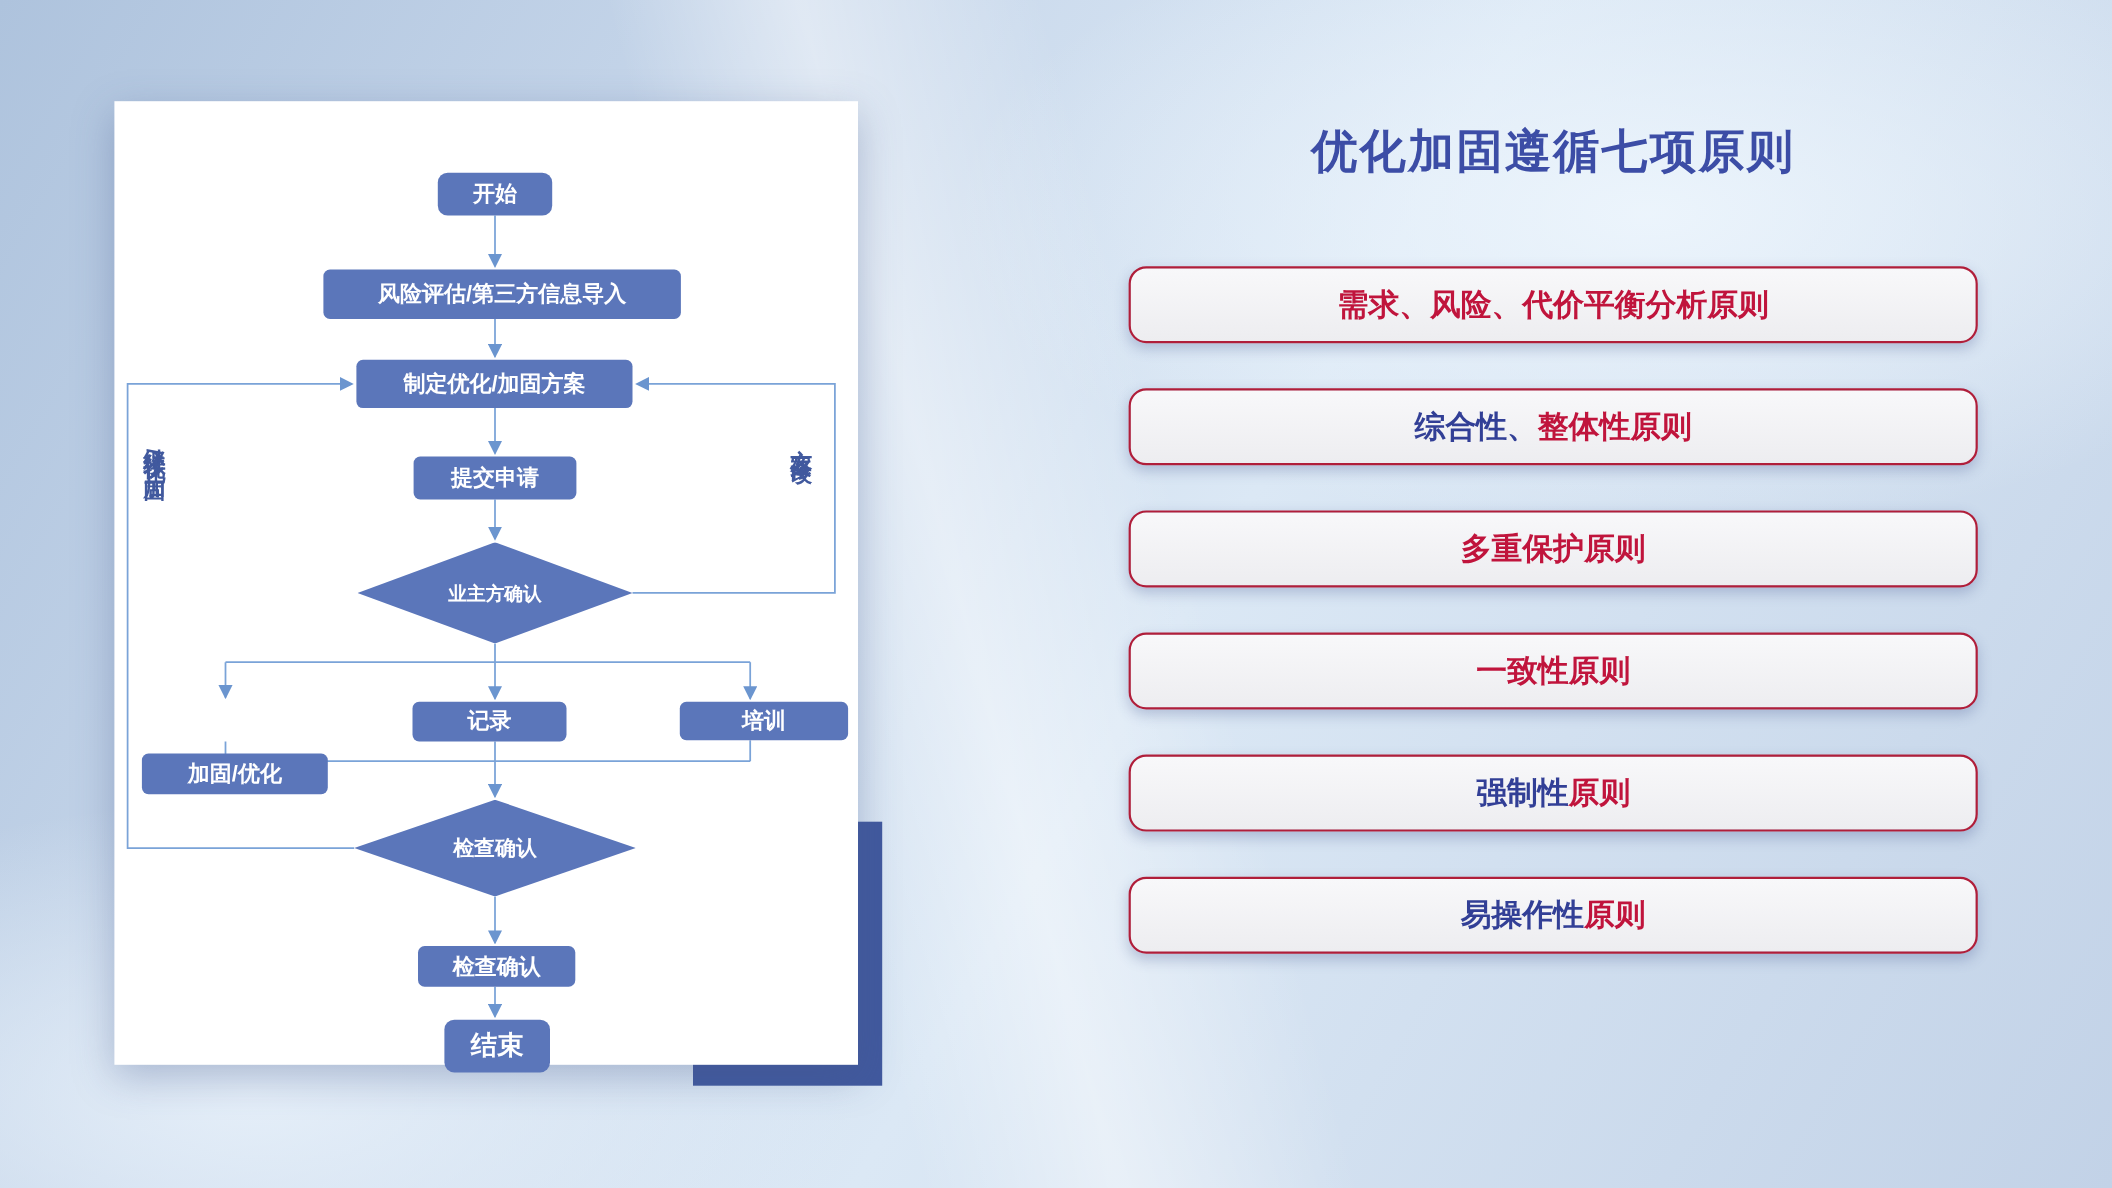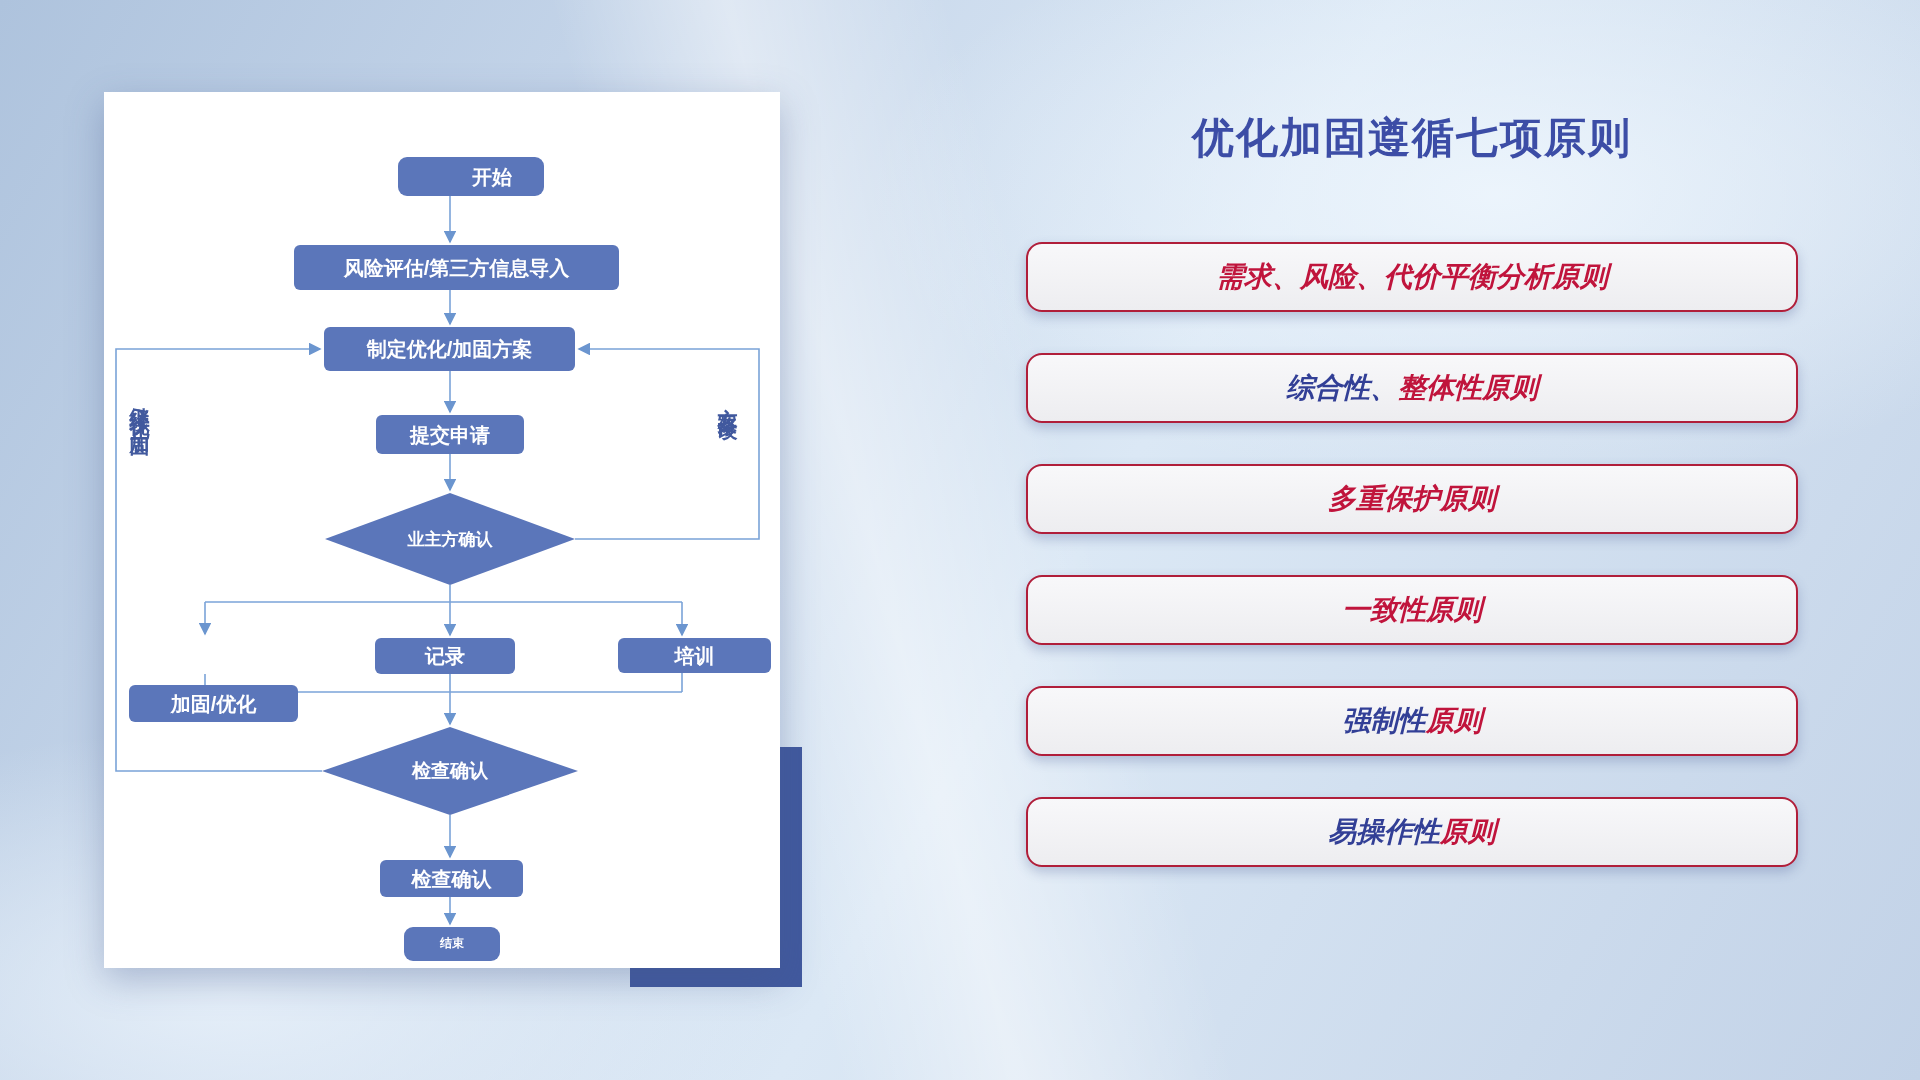--- a/index.html
+++ b/index.html
@@ -52,21 +52,21 @@
   }
   .principles{
     position:absolute;left:1026px;top:242px;width:772px;z-index:2;
   }
   .principle{
     box-sizing:border-box;width:772px;height:70px;margin-bottom:41px;
     border:2px solid #b01e3a;border-radius:16px;
     background:linear-gradient(180deg,#f8f8fa 0%, #ededf0 100%);
     box-shadow:0 5px 12px rgba(60,80,140,0.28);
     display:flex;align-items:center;justify-content:center;
-    font-size:28px;font-weight:700;font-style:italic;
+    font-size:28px;font-weight:700;
   }
   .p-blue{color:#323f96;}
   .p-red{color:#c0143c;}
 </style>
 </head>
 <body>
 
 <div class="stage">
 
   <div class="shadow-rect"></div>
@@ -94,41 +94,41 @@
         <path d="M346,582 L346,600"></path>
         <path d="M578,581 L578,600"></path>
         <path d="M101,600 L578,600"></path>
         <path d="M346,600 L346,632" marker-end="url(#arr)"></path>
         <path d="M218,679 L12,679 L12,257 L216,257" marker-end="url(#arr)"></path>
         <path d="M346,723 L346,765" marker-end="url(#arr)"></path>
         <path d="M346,805 L346,832" marker-end="url(#arr)"></path>
       </g>
     </svg>
 
-    <div class="node pill" style="left:294px;top:65px;width:104px;height:39px;font-size:20px;padding-left:42px;">开始</div>
+    <div class="node pill" style="left:294px;top:65px;width:104px;height:39px;font-size:20px;">开始</div>
 
     <div class="node" style="left:190px;top:153px;width:325px;height:45px;font-size:20px;">风险评估/第三方信息导入</div>
 
     <div class="node" style="left:220px;top:235px;width:251px;height:44px;font-size:20px;">制定优化/加固方案</div>
 
     <div class="node" style="left:272px;top:323px;width:148px;height:39px;font-size:20px;">提交申请</div>
 
     <div class="diamond" style="left:221px;top:401px;width:250px;height:92px;font-size:17px;">业主方确认</div>
 
     <div class="node" style="left:25px;top:545px;width:169px;height:37px;font-size:20px;margin-top:48px;">加固/优化</div>
 
     <div class="node" style="left:271px;top:546px;width:140px;height:36px;font-size:20px;">记录</div>
 
     <div class="node" style="left:514px;top:546px;width:153px;height:35px;font-size:20px;">培训</div>
 
     <div class="diamond" style="left:218px;top:635px;width:256px;height:88px;font-size:19px;">检查确认</div>
 
     <div class="node" style="left:276px;top:768px;width:143px;height:37px;font-size:20px;">检查确认</div>
 
-    <div class="node pill" style="left:300px;top:835px;width:96px;height:34px;font-size:12px;">结束</div>
+    <div class="node pill" style="left:300px;top:835px;width:96px;height:48px;font-size:24px;">结束</div>
 
     <div class="vlabel" style="left:26px;top:300px;height:180px;">继续优化/加固</div>
 
     <div class="vlabel" style="left:614px;top:300px;height:130px;">方案修改</div>
   </div>
 
   <div class="panel-title">优化加固遵循七项原则</div>
 
   <div class="principles">
 

